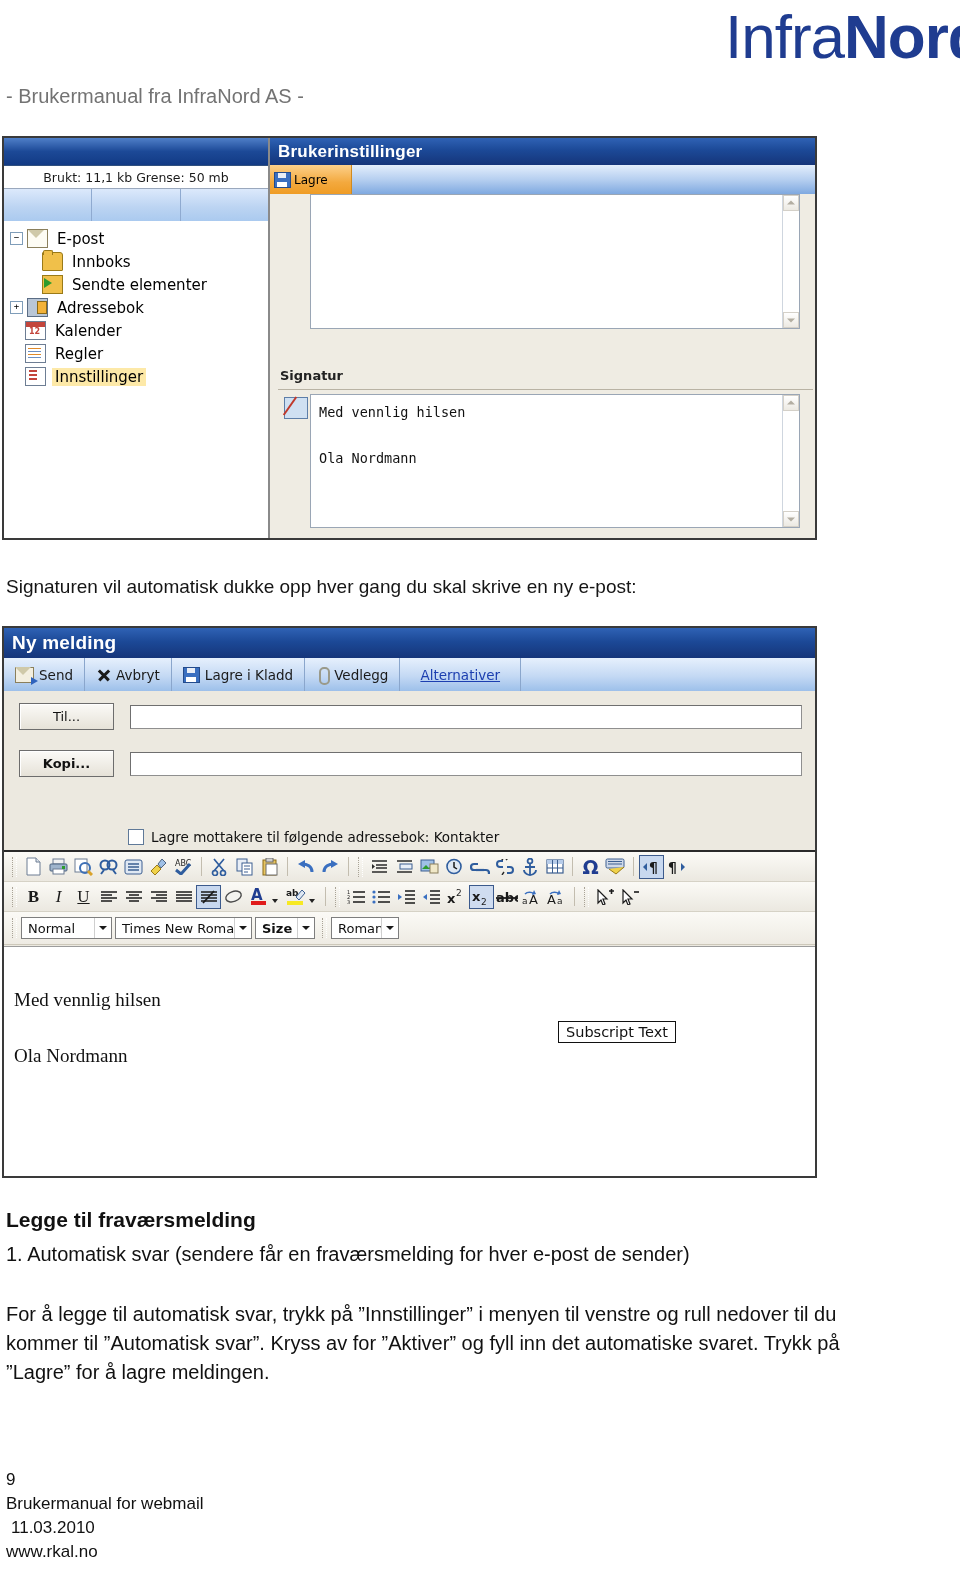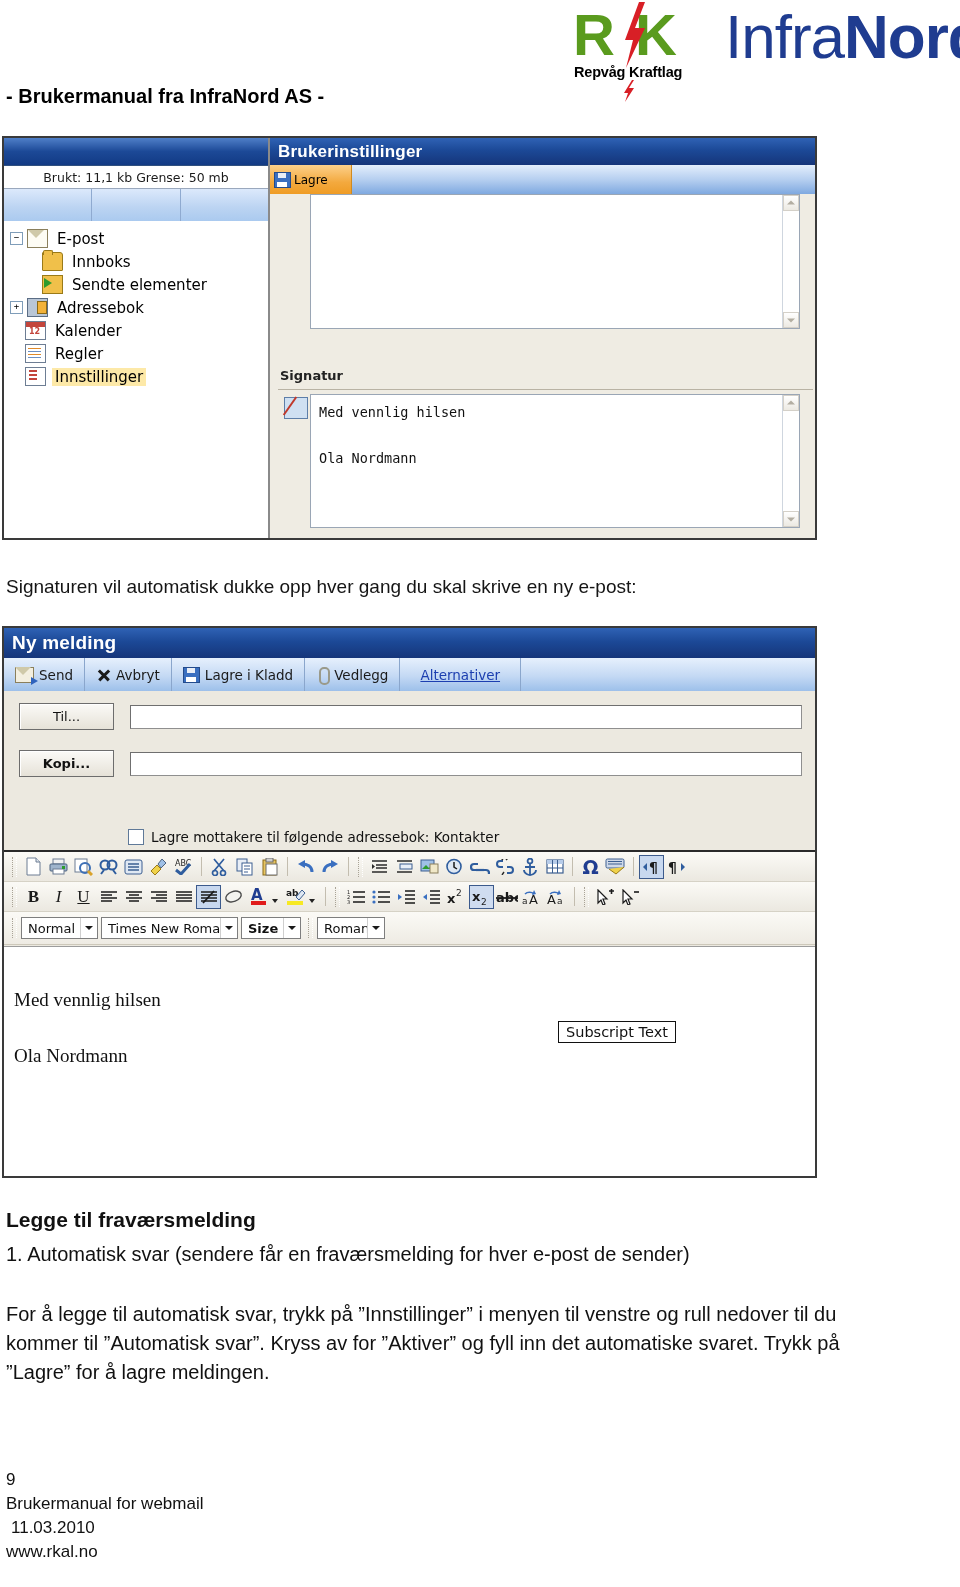--- a/index.html
+++ b/index.html
@@ -16,21 +16,21 @@
   .rk-letters{position:absolute;left:0;top:0;font-family:"Liberation Sans",sans-serif;
     font-weight:bold;font-size:58px;line-height:58px;color:#5a9b1e;letter-spacing:2px;}
   .rk-bolt{position:absolute;left:48px;top:-4px;width:26px;height:66px;}
   .rk-sub{position:absolute;left:1px;top:58px;font-size:14.5px;font-weight:bold;color:#000;
     letter-spacing:-0.2px;}
   .rk-bolt2{position:absolute;left:50px;top:74px;width:12px;height:22px;}
   .logo-infranord{position:absolute;left:152px;top:-2px;font-size:62px;line-height:70px;
     font-weight:bold;color:#1f3c90;letter-spacing:-1px;}
   .logo-infranord .lighter{font-weight:normal;}
 
-  .doc-title{position:absolute;left:6px;top:85px;font-size:20px;color:#000000;font-weight:bold;}
+  .doc-title{position:absolute;left:6px;top:85px;font-size:20px;color:#737373;}
 
   
   .shot{position:absolute;border:2px solid #3a3a3a;background:#ece9e0;box-sizing:border-box;}
   .titlebar{
     background:linear-gradient(to bottom,#2f62b5 0%,#1c4997 45%,#15357a 100%);
     color:#fff;font-weight:bold;font-size:17px;
     display:flex;align-items:center;padding-left:8px;
     letter-spacing:0.2px;
   }
 
@@ -194,30 +194,20 @@
   .p-line{position:absolute;font-size:20px;color:#111;white-space:nowrap;}
   .para{position:absolute;font-size:20px;color:#111;line-height:29px;}
   .footer{position:absolute;font-size:17px;color:#111;line-height:24px;}
 </style>
 </head>
 <body>
 
 <div class="page">
 
   <div class="logo">
-    <div class="logo-rk">
-      <div class="rk-letters">R K</div>
-      <svg class="rk-bolt" viewBox="0 0 26 66">
-        <polygon points="18,0 4,38 12,38 5,66 24,26 14,26 24,0" fill="#d81f26"></polygon>
-      </svg>
-      <div class="rk-sub">Repvåg Kraftlag</div>
-      <svg class="rk-bolt2" viewBox="0 0 12 22">
-        <polygon points="9,0 1,13 5,13 2,22 11,8 6,8 11,0" fill="#d81f26"></polygon>
-      </svg>
-    </div>
     <div class="logo-infranord"><span class="lighter">Infra</span><span>Nord</span></div>
   </div>
 
   <div class="doc-title">- Brukermanual fra InfraNord AS -</div>
 
   <div class="shot" id="shot1">
 
     <div class="left-pane">
       <div class="lp-top"></div>
       <div class="lp-quota">Brukt: 11,1 kb Grense: 50 mb</div>
@@ -651,21 +641,21 @@
         <span class="tb">
           <svg width="19" height="16">
               <path d="M2 1l9 9h-4l2 5-2 1-2-5-3 3z" fill="#fff" stroke="#1a1a1a" stroke-width="1.2"></path>
               <path d="M13 3h5" stroke="#1a1a1a" stroke-width="1.6"></path>
             </svg>
         </span>
       </div>
 
       <div class="ed-row3">
         <span class="grip"></span>
-        <span class="combo" style="width:77px;">
+        <span class="combo" style="width:91px;">
           <span class="lbl">Normal</span>
           <span class="cbtn">
               <i></i>
             </span>
         </span>
         <span class="combo" style="width:137px;">
           <span class="lbl">Times New Roman</span>
           <span class="cbtn">
               <i></i>
             </span>

